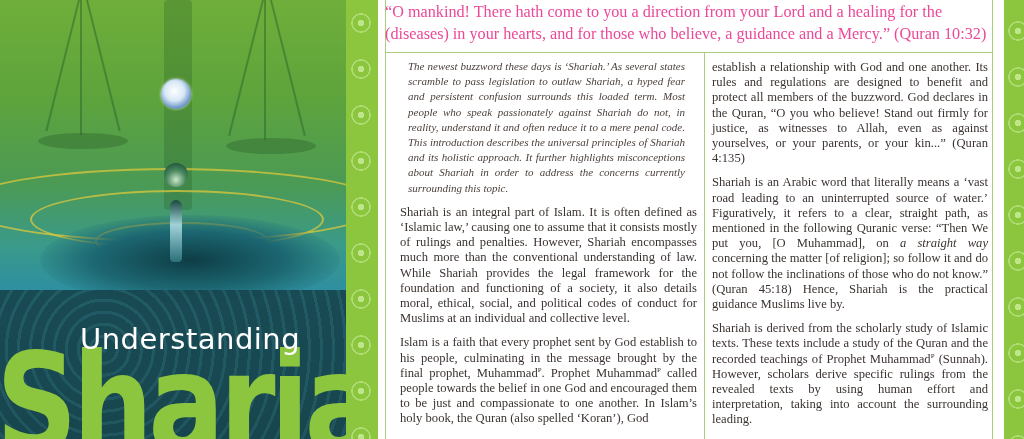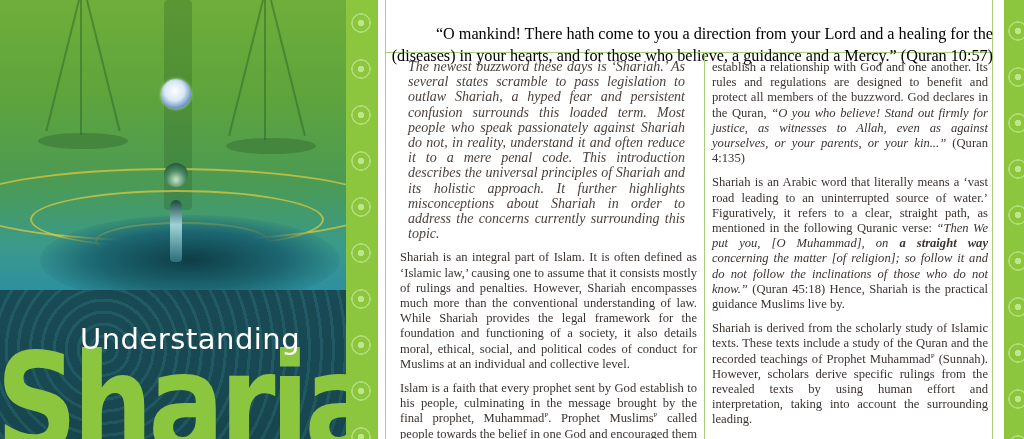--- a/index.html
+++ b/index.html
@@ -34,31 +34,31 @@
       background-size: 30px 46px, 30px 46px; }
     .strip-left { left: 346px; width: 32px; }
     .strip-right { left: 1001px; width: 23px; background-position: 2px 8px, 2px 8px; }
     .strip-right::before { content: ""; position: absolute; left: 0; top: 0; width: 3px; height: 100%; background: #ffffff; }
 
     
     .page { position: absolute; left: 378px; top: 0; width: 623px; height: 439px; background: #ffffff; }
     .page-border { position: absolute; left: 7px; top: 0; width: 608px; height: 439px; border-left: 1px solid #a9cf7a; border-right: 1px solid #a9cf7a; box-sizing: border-box; }
 
     .quote { position: absolute; left: 7px; top: 0; width: 608px; height: 53px; border-bottom: 1px solid #a9cf7a; box-sizing: border-box;
-      text-align: right; font-size: 16.2px; line-height: 22px; color: #000000; padding-top: 23px; }
+      text-align: left; font-size: 16.2px; line-height: 22px; color: #ec4899; padding-top: 1px; }
 
     .divider { position: absolute; left: 326px; top: 53px; width: 1px; height: 386px; background: #a9cf7a; }
 
     .col { position: absolute; top: 59px; font-size: 12.6px; line-height: 15.2px; color: #3b3330; text-align: justify; }
     .col-left { left: 22px; width: 297px; }
     .col-right { left: 334px; width: 276px; top: 60px; }
     .col p { margin: 0 0 9px 0; }
-    .intro { font-style: italic; font-size: 14px; line-height: 15.2px; color: #4a3f3a; padding: 0 12px 0 8px; margin-bottom: 9px !important; }
-    .it { font-style: italic; }
-    .bi { font-weight: bold; font-style: italic; }
+    .intro { font-style: italic; font-size: 11px; line-height: 15.2px; color: #4a3f3a; padding: 0 12px 0 8px; margin-bottom: 9px !important; }
+    .it { }
+    .bi { font-weight: normal; font-style: italic; }
     sup { font-size: 7px; vertical-align: super; line-height: 0; }
   </style>
 </head>
 <body>
 
 <div class="cover">
   <div class="pole"></div>
   <div class="chain" style="left:78px;top:0;height:135px;transform:rotate(14deg);"></div>
   <div class="chain" style="left:80px;top:0;height:135px;"></div>
   <div class="chain" style="left:86px;top:0;height:135px;transform:rotate(-14deg);"></div>
@@ -84,29 +84,29 @@
 </div>
 
 <div class="strip strip-left"></div>
 <div class="strip strip-right"></div>
 
 <div class="page">
   <div class="page-border"></div>
 
   <div class="quote">
     <div>“O mankind! There hath come to you a direction from your Lord and a healing for the</div>
-    <div>(diseases) in your hearts, and for those who believe, a guidance and a Mercy.” (Quran 10:57)</div>
+    <div>(diseases) in your hearts, and for those who believe, a guidance and a Mercy.” (Quran 10:32)</div>
   </div>
 
   <div class="divider"></div>
 
   <div class="col col-left">
     <p class="intro">The newest buzzword these days is ‘Shariah.’ As several states scramble to pass legislation to outlaw Shariah, a hyped fear and persistent confusion surrounds this loaded term. Most people who speak passionately against Shariah do not, in reality, understand it and often reduce it to a mere penal code. This introduction describes the universal principles of Shariah and its holistic approach. It further highlights misconceptions about Shariah in order to address the concerns currently surrounding this topic.</p>
     <p>Shariah is an integral part of Islam. It is often defined as ‘Islamic law,’ causing one to assume that it consists mostly of rulings and penalties. However, Shariah encompasses much more than the conventional understanding of law. While Shariah provides the legal framework for the foundation and functioning of a society, it also details moral, ethical, social, and political codes of conduct for Muslims at an individual and collective level.</p>
-    <p><span>Islam is a faith that every prophet sent by God establish to his people, culminating in the message brought by the final prophet, Muhammad</span><sup>P</sup><span>. Prophet Muslims</span><sup>P</sup><span> called people towards the belief in one God and encouraged them to be just and compassionate to one another. In Islam’s holy book, the Quran (also spelled ‘Koran’), God</span></p>
+    <p><span>Islam is a faith that every prophet sent by God establish to his people, culminating in the message brought by the final prophet, Muhammad</span><sup>P</sup><span>. Prophet Muhammad</span><sup>P</sup><span> called people towards the belief in one God and encouraged them to be just and compassionate to one another. In Islam’s holy book, the Quran (also spelled ‘Koran’), God</span></p>
   </div>
 
   <div class="col col-right">
     <p><span>establish a relationship with God and one another. Its rules and regulations are designed to benefit and protect all members of the buzzword. God declares in the Quran, </span><span class="it">“O you who believe! Stand out firmly for justice, as witnesses to Allah, even as against yourselves, or your parents, or your kin...”</span><span> (Quran 4:135)</span></p>
     <p><span>Shariah is an Arabic word that literally means a ‘vast road leading to an uninterrupted source of water.’ Figuratively, it refers to a clear, straight path, as mentioned in the following Quranic verse: </span><span class="it">“Then We put you, [O Muhammad], on </span><span class="bi">a straight way</span><span class="it"> concerning the matter [of religion]; so follow it and do not follow the inclinations of those who do not know.”</span><span> (Quran 45:18) Hence, Shariah is the practical guidance Muslims live by.</span></p>
     <p><span>Shariah is derived from the scholarly study of Islamic texts. These texts include a study of the Quran and the recorded teachings of Prophet Muhammad</span><sup>P</sup><span> (Sunnah). However, scholars derive specific rulings from the revealed texts by using human effort and interpretation, taking into account the surrounding leading.</span></p>
     <p>Shariah allows flexibility in order to maintain its applicability and relevance in the light of changing social, cultural, and historical circumstances, while</p>
   </div>
 </div>
 

